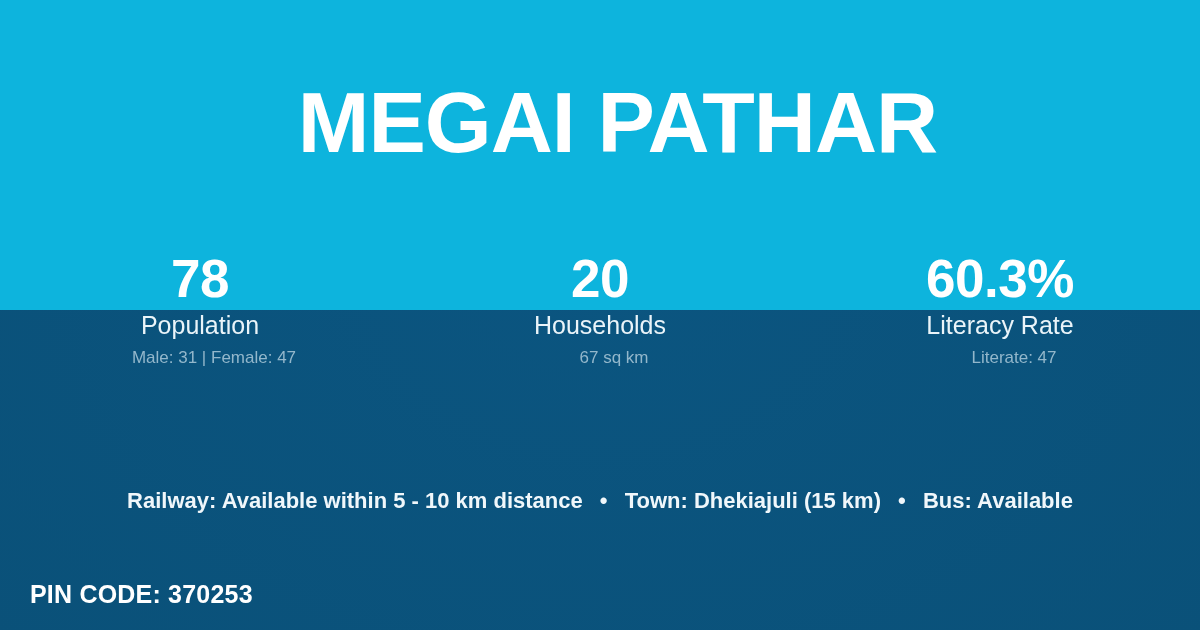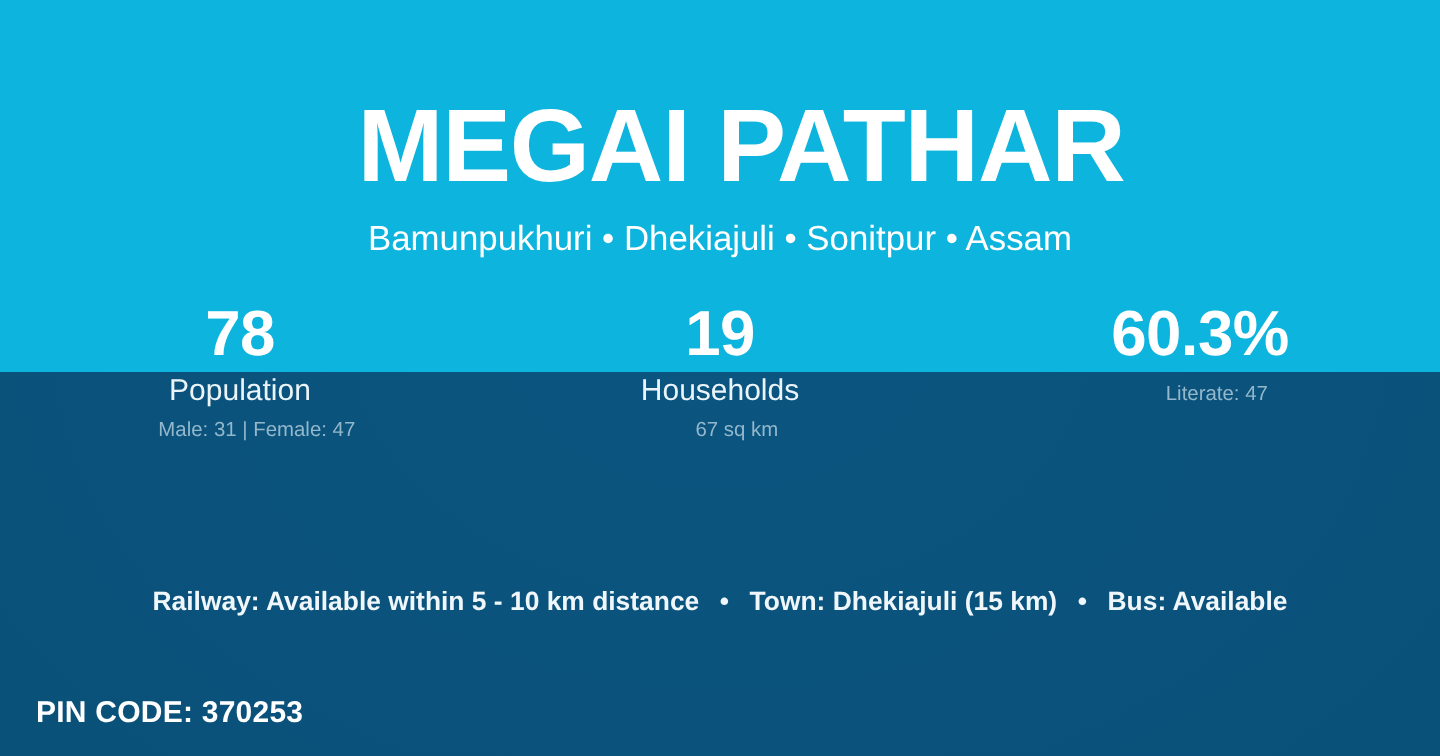--- a/index.html
+++ b/index.html
@@ -169,40 +169,40 @@
   }
 </style>
 </head>
 <body>
 
 <div class="card">
 
   <div class="hero">
     <div class="hero-inner">
       <div class="village-title">MEGAI PATHAR</div>
-      <div class="village-subtitle">Bamunpukhuri • Dhekiajuli • Sonitpur • Assam</div>
     </div>
   </div>
 
   <div class="stats">
 
     <div class="stat">
       <div class="stat-value">78</div>
       <div class="stat-label">Population</div>
       <div class="stat-detail">Male: 31 | Female: 47</div>
     </div>
 
     <div class="stat">
-      <div class="stat-value">19</div>
+      <div class="stat-value">20</div>
       <div class="stat-label">Households</div>
       <div class="stat-detail">67 sq km</div>
     </div>
 
     <div class="stat">
       <div class="stat-value">60.3%</div>
+      <div class="stat-label">Literacy Rate</div>
       <div class="stat-detail">Literate: 47</div>
     </div>
 
   </div>
 
   <div class="infra">
     <span>Railway: Available within 5 - 10 km distance</span>
     <span class="infra-sep">•</span>
     <span>Town: Dhekiajuli (15 km)</span>
     <span class="infra-sep">•</span>

